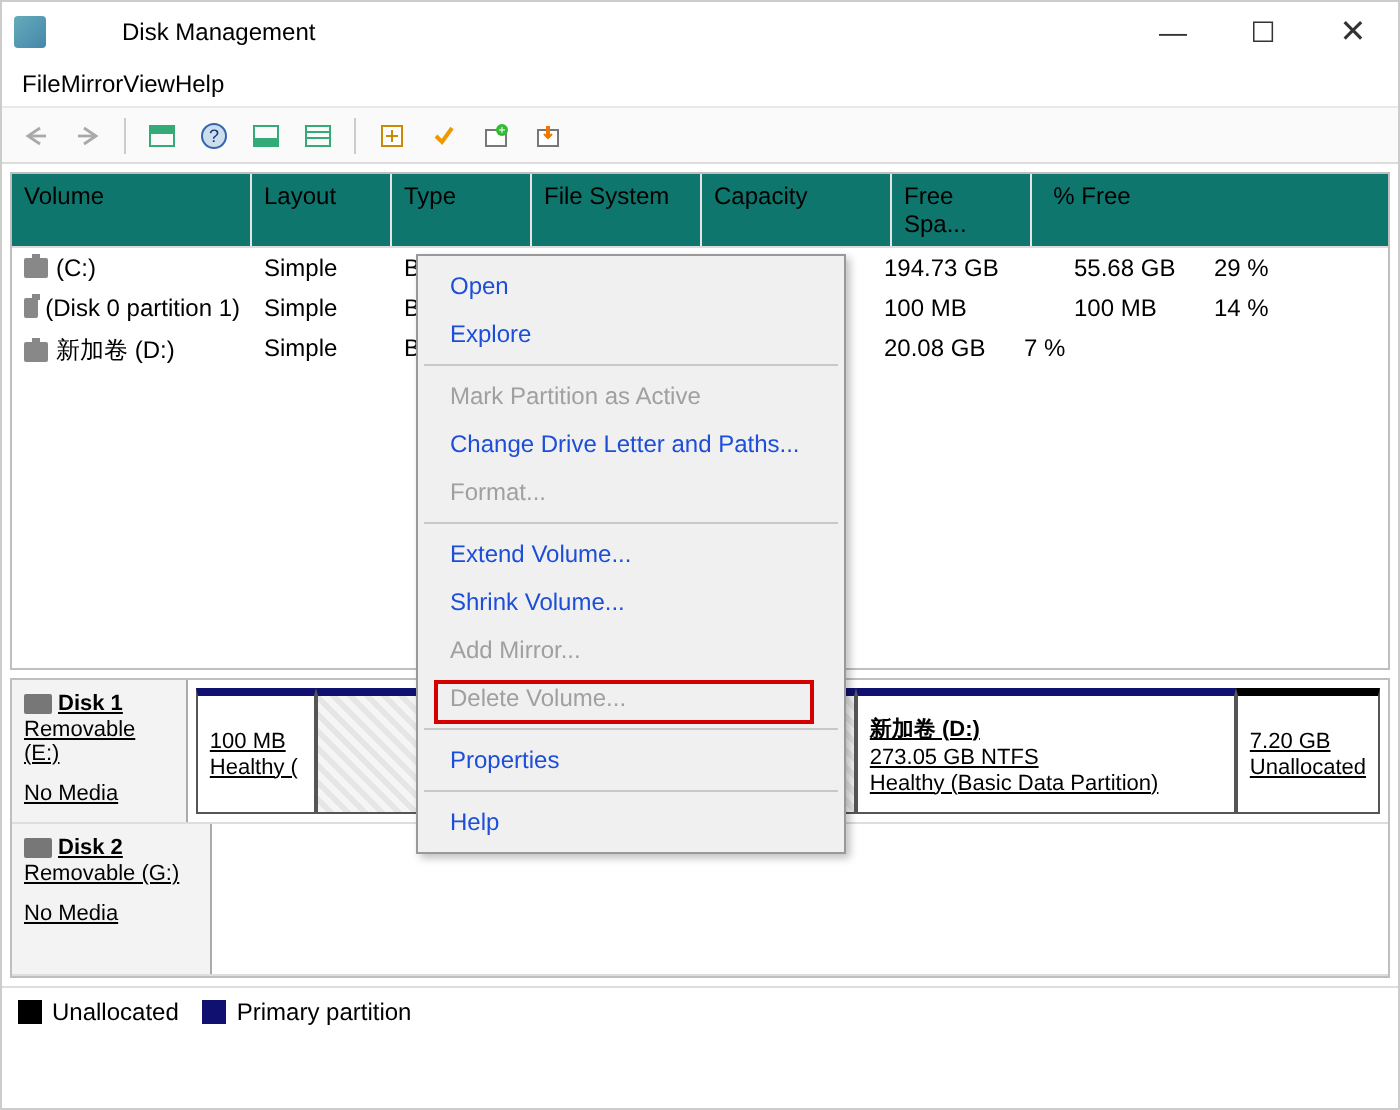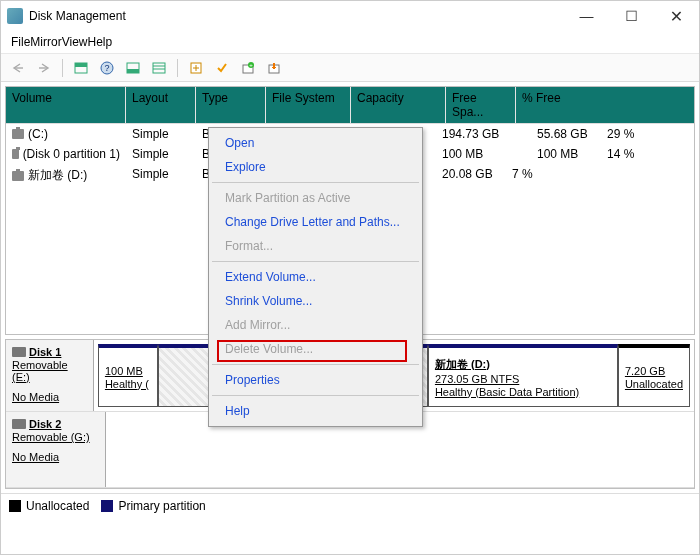--- a/index.html
+++ b/index.html
@@ -1,37 +1,37 @@
 <!DOCTYPE html>
 <html><head>
 <meta charset="utf-8">
 <style>
 * { box-sizing: border-box; margin: 0; padding: 0; }
 body { font-family: "Segoe UI", Tahoma, sans-serif; font-size: 12px; background: #fff; width: 700px; height: 555px; overflow: hidden; border: 1px solid #ccc; position: relative; }
 
 .titlebar { display: flex; align-items: center; height: 30px; padding: 0 0 0 6px; background: #fff; }
 .titlebar .app-icon { width: 16px; height: 16px; margin-right: 6px; background: linear-gradient(135deg,#6ab,#48a); border-radius: 2px; display:inline-block; }
-.titlebar .title { flex: 1; font-size: 12px; }
+.titlebar .title { flex: 1; font-size: 12px; margin-left: 32px; }
 .winbtns { display: flex; }
 .winbtn { width: 45px; height: 30px; display: flex; align-items: center; justify-content: center; font-size: 14px; color:#333; }
 .winbtn.close { font-size: 16px; }
 
 .menubar { display: flex; padding: 4px 8px 4px 10px; font-size: 12px; border-bottom: 1px solid #e8e8e8; }
 .menubar span { cursor: default; }
 
 .toolbar { display: flex; align-items: center; gap: 4px; padding: 3px 6px; border-bottom: 1px solid #dcdcdc; background:#fafafa; height:28px; }
 .tool { width: 22px; height: 20px; display:flex; align-items:center; justify-content:center; border:1px solid transparent; }
 .tool svg { display:block; }
 .tool.disabled { opacity:.4; }
 .tsep { width:1px; height:18px; background:#ccc; margin:0 3px; }
 
 .table { border:1px solid #bfbfbf; margin:4px; position:relative; }
 .thead { display:flex; background:#0f766e; border-bottom:1px solid #dcdcdc; color:#000; }
 .th { padding:4px 6px; font-size:12px; border-right:1px solid #e4e4e4; }
-.th.c0{width:120px}.th.c1{width:70px}.th.c2{width:70px}.th.c3{width:85px}.th.c4{width:85px}.th.c5{width:95px}.th.c6{width:70px}.th.c7{width:60px;border-right:none;}
+.th.c0{width:120px}.th.c1{width:70px}.th.c2{width:70px}.th.c3{width:85px}.th.c4{width:85px}.th.c5{width:95px}.th.c6{width:70px}.th.c7{width:60px;border-right:none;text-align:center;}
 .tbody { height: 210px; background:#fff; position:relative; }
 .tr { display:flex; padding:1px 0; }
 .td { padding:2px 6px; font-size:12px; white-space:nowrap; overflow:hidden; }
 .td.c0{width:120px; display:flex; align-items:center; gap:4px;}
 .td.c1{width:70px}.td.c2{width:70px}.td.c3{width:85px}.td.c4{width:85px}.td.c5{width:95px}.td.c6{width:70px}.td.c7{width:60px}
 .vicon { width:12px; height:10px; background:#888; display:inline-block; border-radius:1px; position:relative;}
 .vicon::before{content:'';position:absolute;width:4px;height:3px;background:#888;top:-2px;left:4px;}
 
 .ctxmenu { position:absolute; left:207px; top:126px; width:215px; background:#f0f0f0; border:1px solid #999; box-shadow:2px 2px 4px rgba(0,0,0,.25); padding:3px 2px; z-index:50; font-size:12px; }
 .ctxitem { padding:5px 12px 5px 14px; color:#1d4ed8; }

